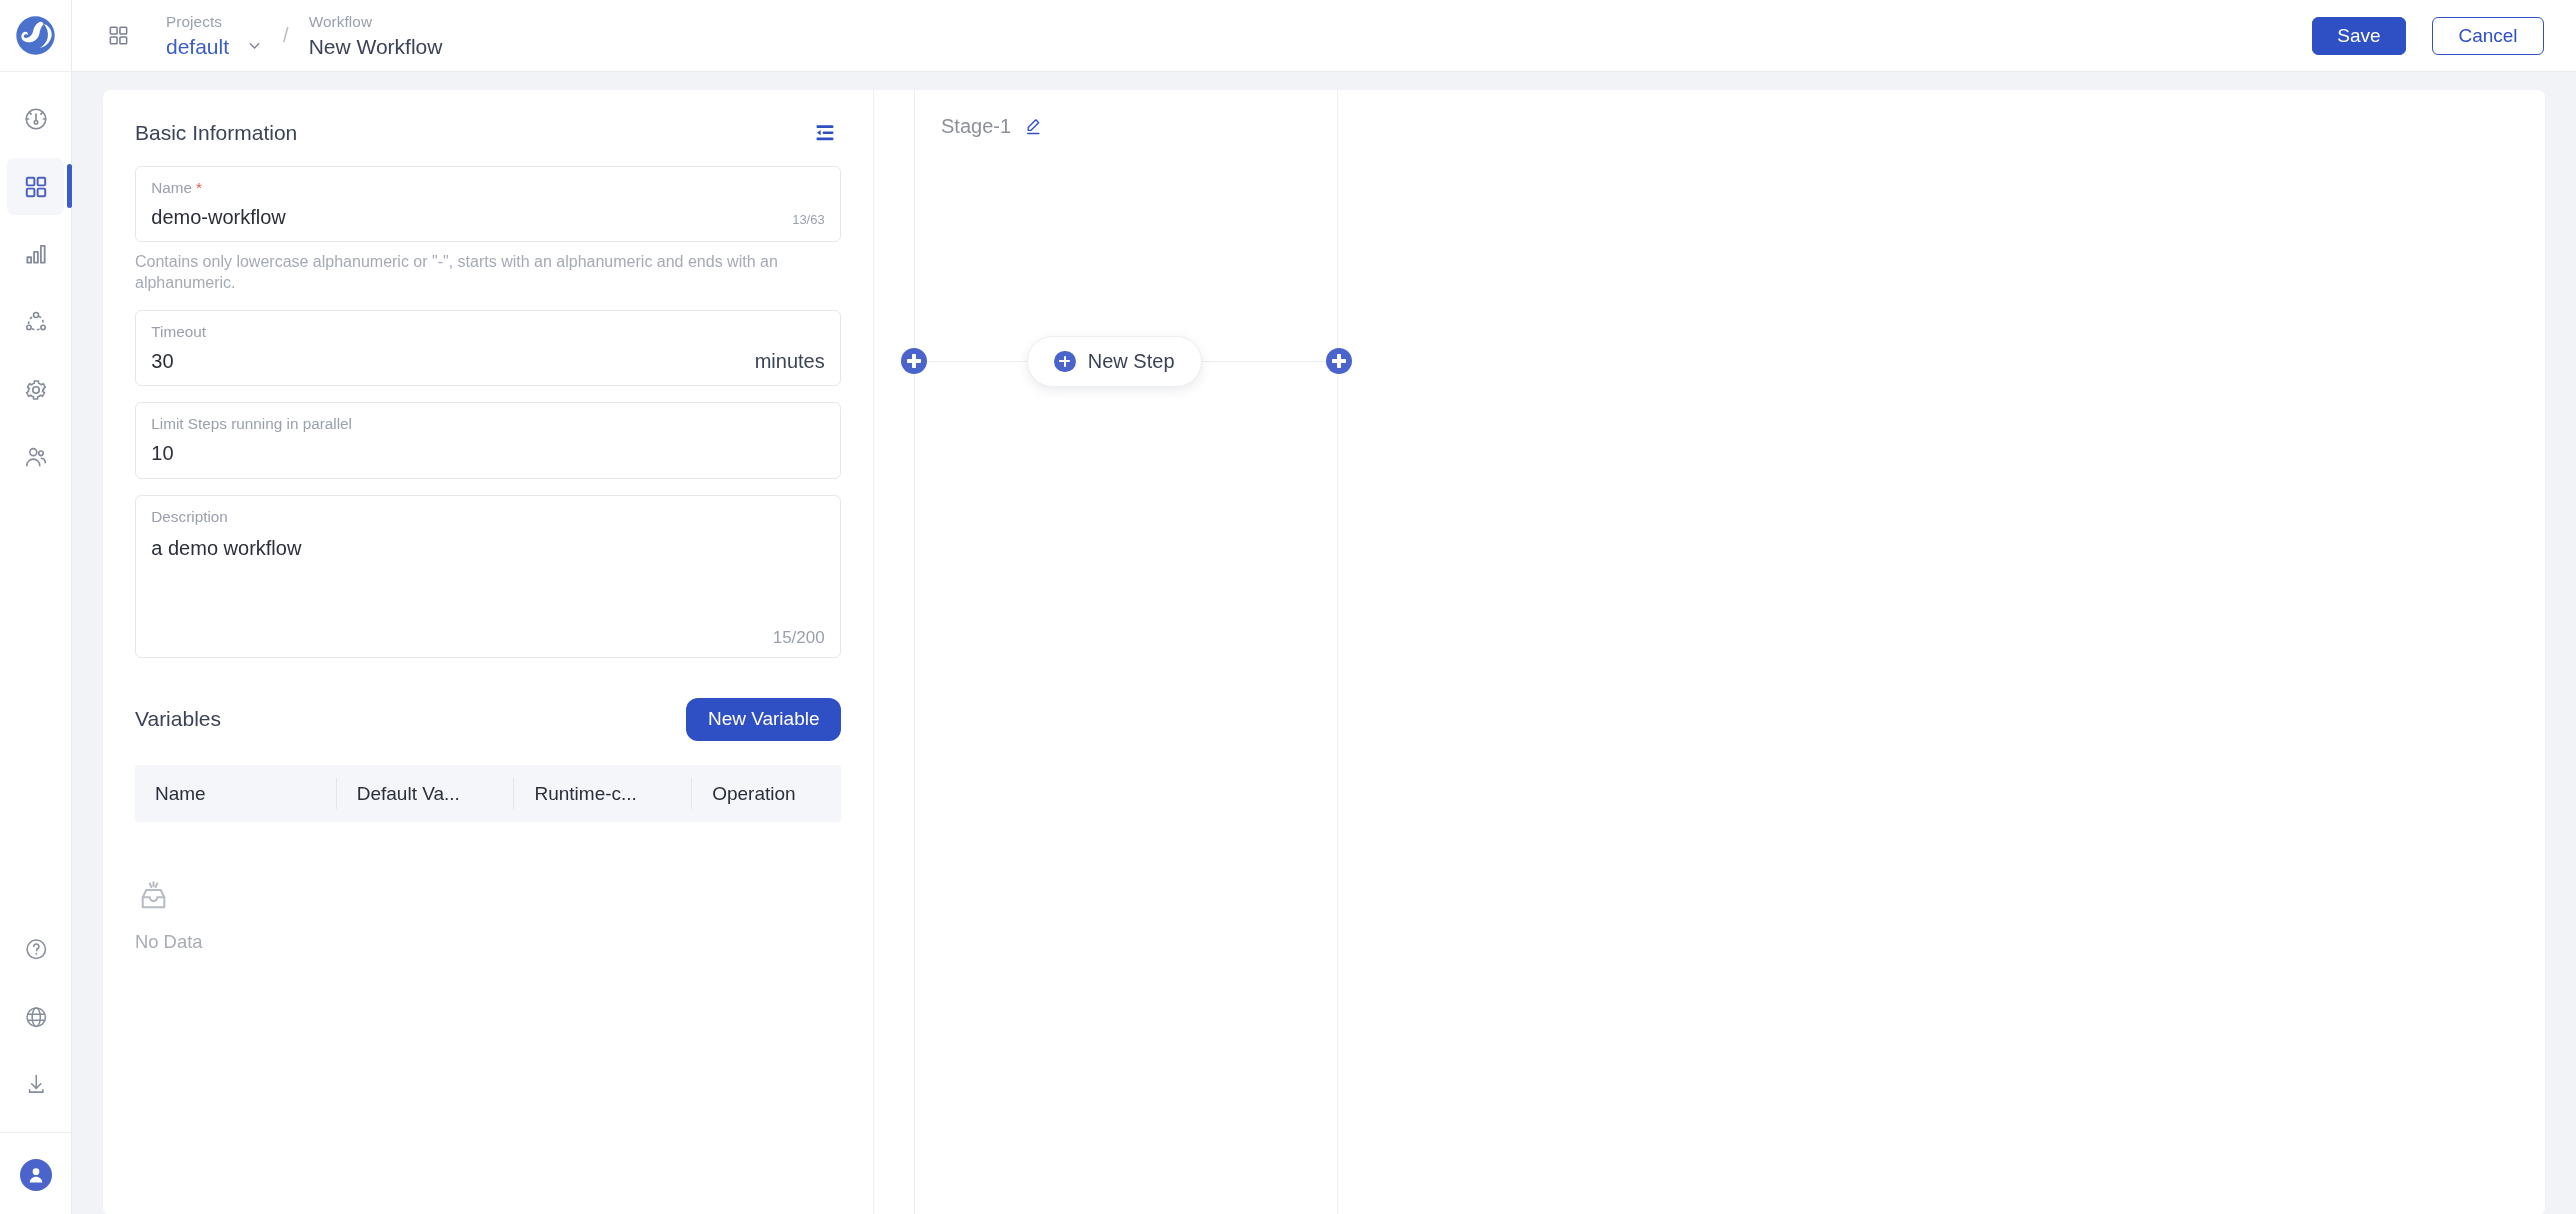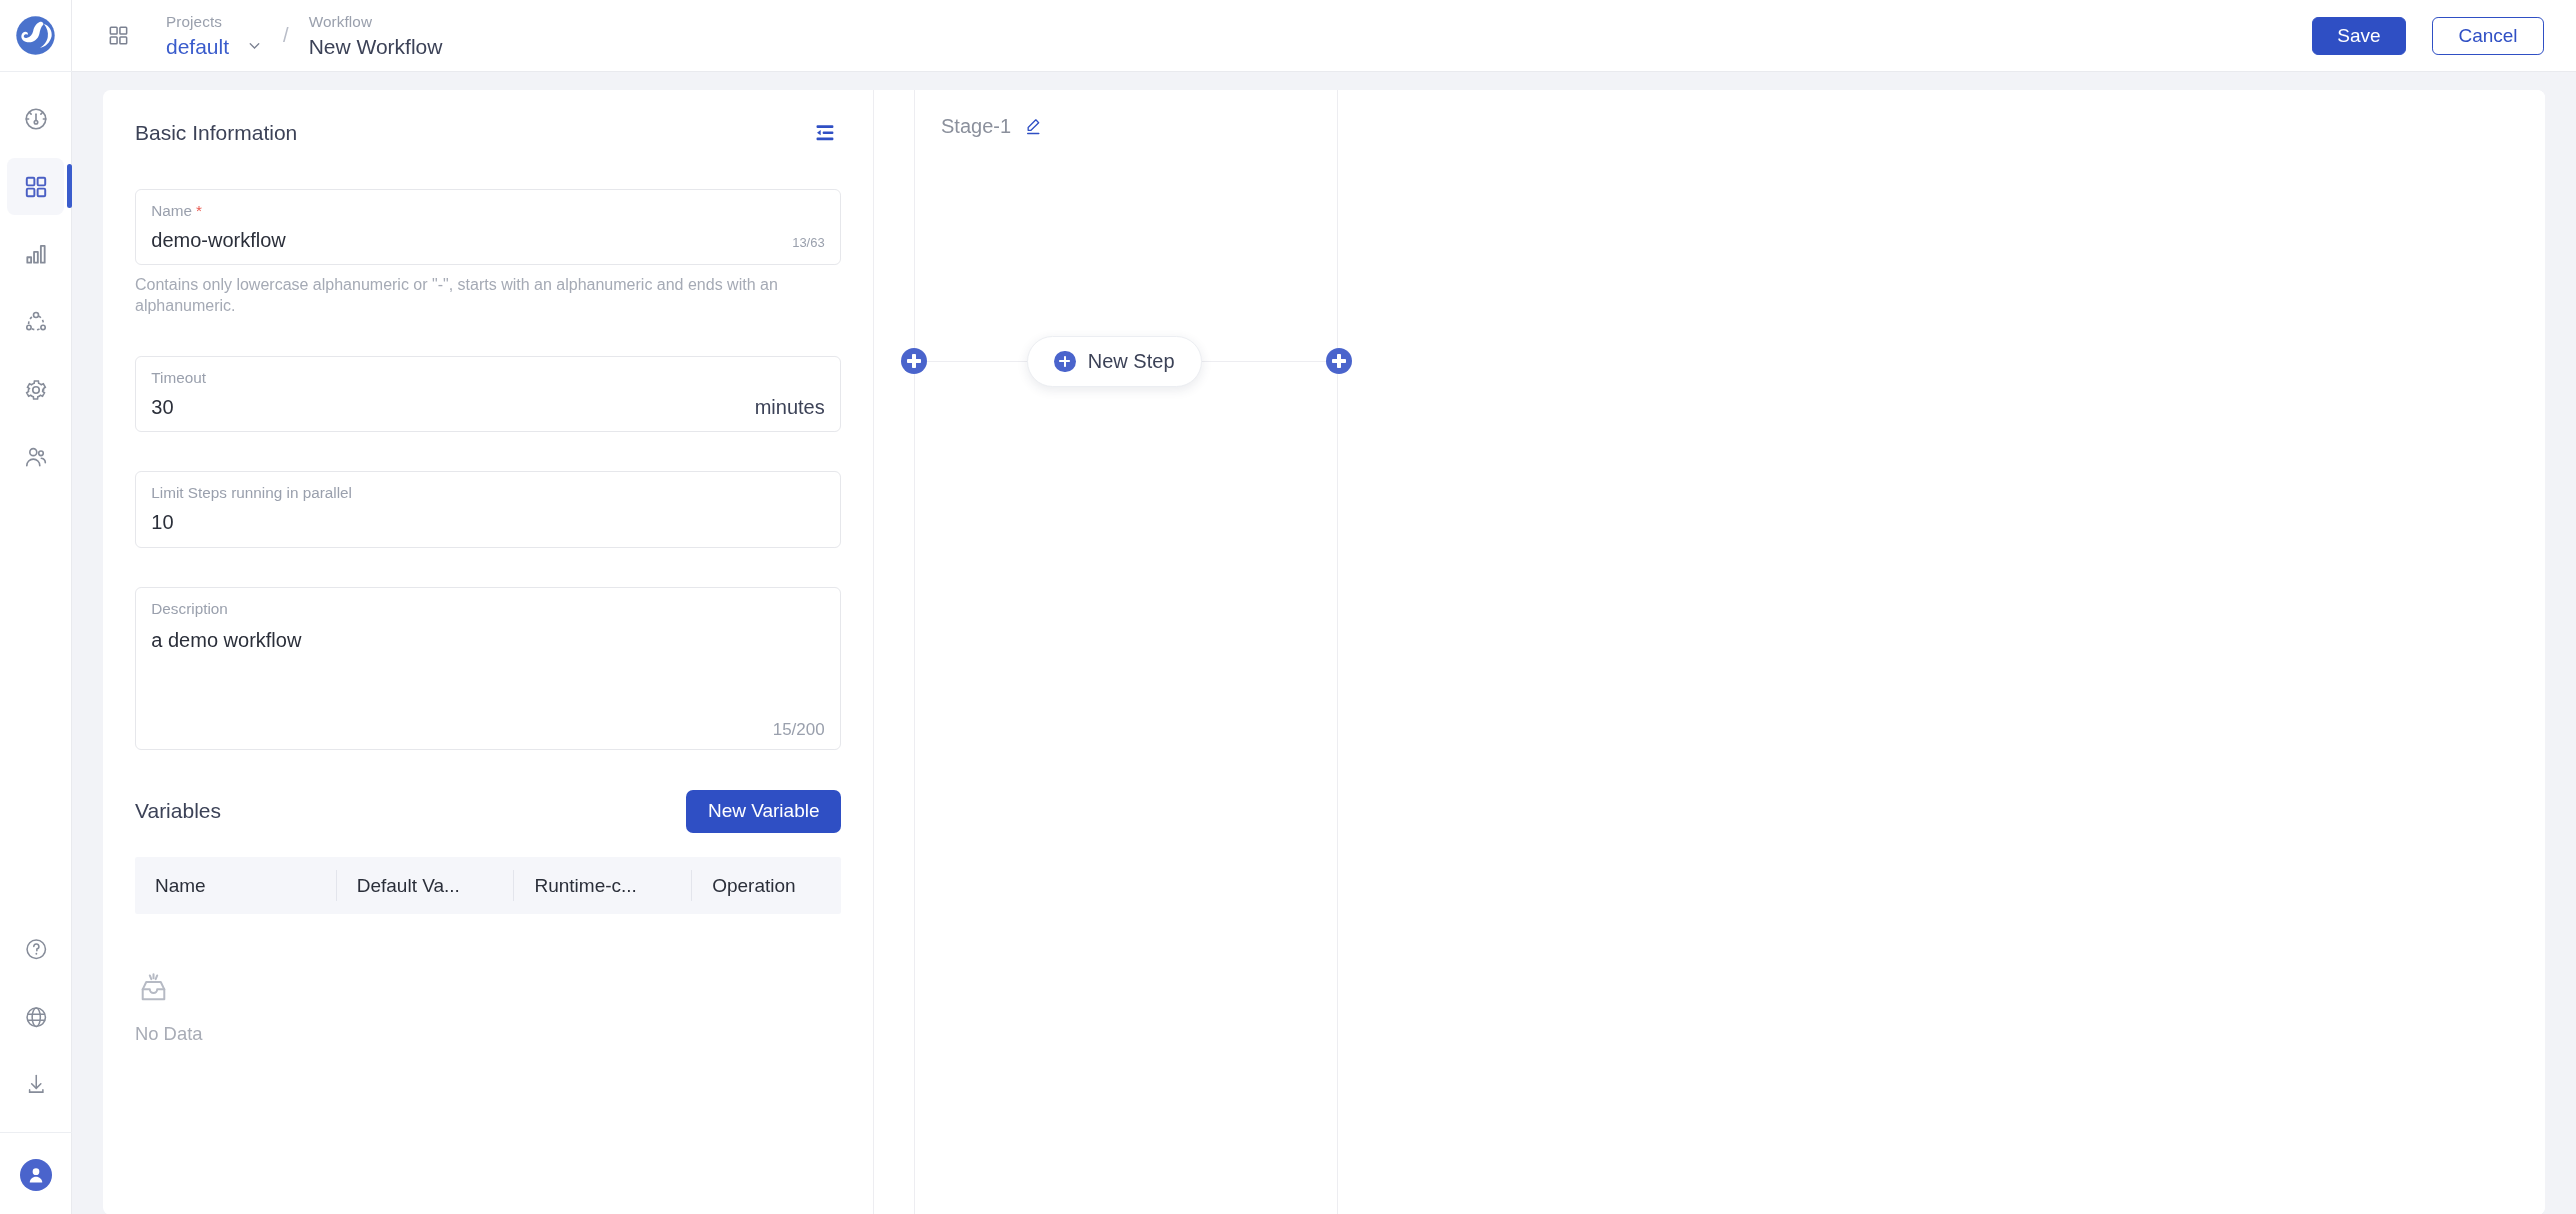--- a/index.html
+++ b/index.html
@@ -83,21 +83,21 @@
     width: 771px; flex: 0 0 771px; height: 100%;
     border-right: 0.8px solid #ededf1; padding: 26px 32px 12px 32px;
     position: relative;
   }
   #form-head { display: flex; align-items: center; justify-content: space-between; height: 34px; }
   #panel-title { font-size: 21px; color: #3c4257; }
   #collapse-panel-btn { cursor: pointer; width: 29px; height: 29px; display:flex; align-items:center; justify-content:center;}
 
   .field {
     border: 0.8px solid #e6e7eb; border-radius: 6.1px;
-    padding: 10.7px 15.3px 12.3px 15.3px; margin-top: 39px;
+    padding: 10.7px 15.3px 12.3px 15.3px; margin-top: 16px;
     position: relative; background: #fff;
   }
   .field-label { font-size: 15.3px; color: #9aa0ad; line-height: 20px; }
   .req-star { color: #e8584f; font-size: 15.3px; margin-left: 3.8px; }
   .field-row { display: flex; align-items: baseline; justify-content: space-between; margin-top: 7px; }
   .field-value { font-size: 20px; color: #2b2f3a; line-height: 24.5px; }
   .field-suffix { font-size: 20px; color: #3c4257; }
   .field-counter { font-size: 13px; color: #9aa0ad; }
   .field-hint {
     font-size: 16px; color: #a5aab5; line-height: 21.5px; margin-top: 8.4px; max-width: 690px;
@@ -105,21 +105,21 @@
   #field-description { height: 163px; display: flex; flex-direction: column; padding-bottom: 9.2px; }
   #description-value { font-size: 20px; color: #2b2f3a; margin-top: 10.7px; }
   #description-counter { font-size: 17px; color: #9aa0ad; margin-top: auto; text-align: right; }
 
   #variables-head {
     display: flex; align-items: center; justify-content: space-between;
     margin-top: 40px; height: 43px;
   }
   #variables-title { font-size: 21px; color: #3c4257; }
   #new-variable-button {
-    background: #2f4fc4; color: #fff; border: none; border-radius: 7px;
+    background: #2f4fc4; color: #fff; border: none; border-radius: 12px;
     font-size: 19px; height: 43px; padding: 0 21.5px;
     display: flex; align-items: center; justify-content: center; cursor: pointer;
     font-family: "Liberation Sans", sans-serif;
   }
 
   #variables-table { margin-top: 24.5px; width: 100%; }
   #table-header {
     display: flex; background: #f5f6fa; height: 57px; align-items: center;
     border-radius: 2.3px;
   }

